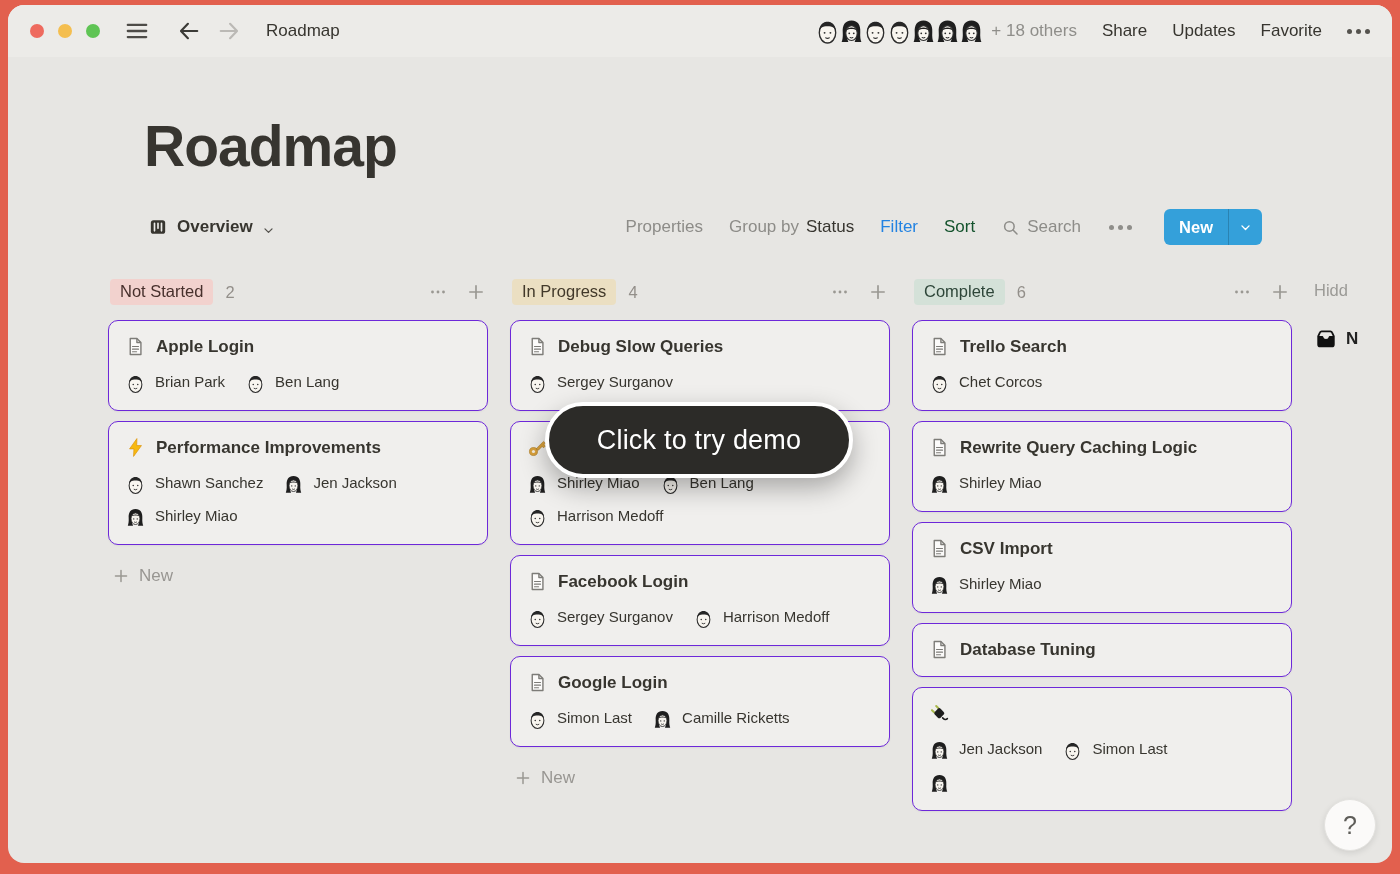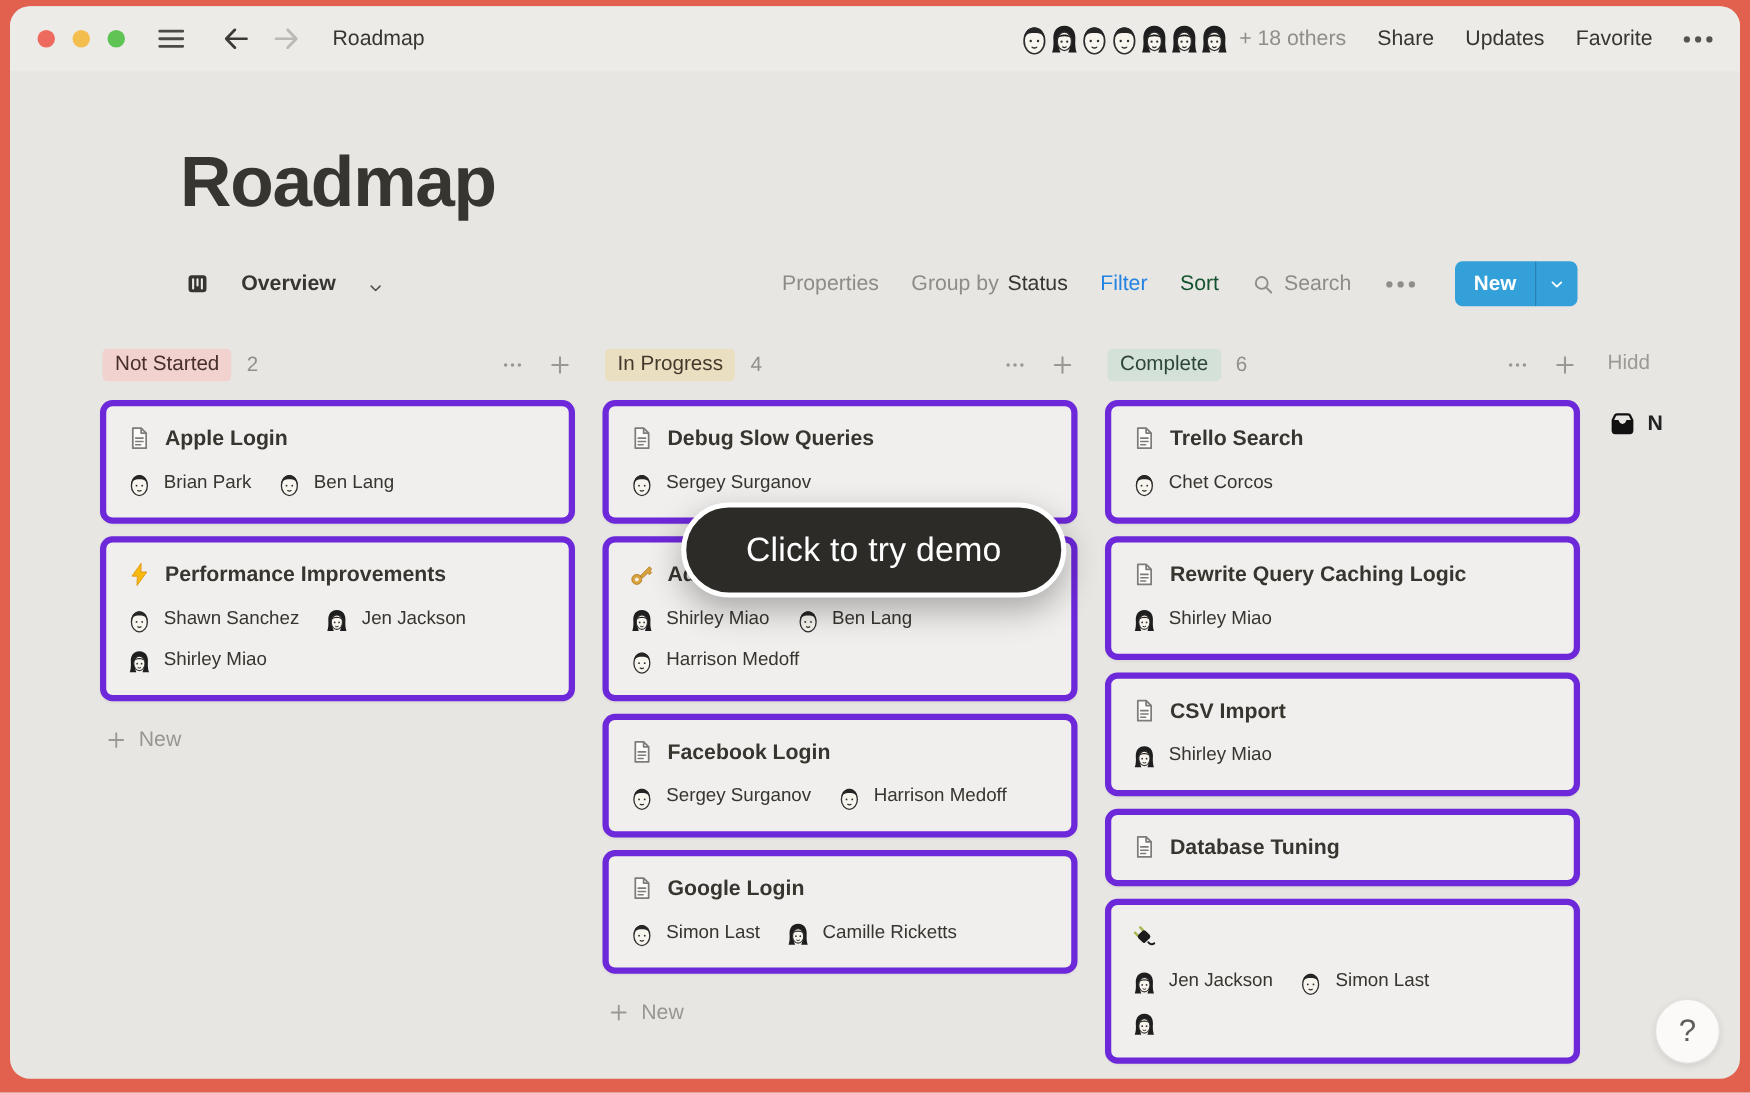--- a/index.html
+++ b/index.html
@@ -26,46 +26,46 @@
   .others { font-size:17px; color:#8f8e8a; margin-left:6px; }
   .tb-action { font-size:17px; color:#37352f; cursor:pointer; }
   .dots { display:inline-flex; gap:4px; align-items:center; cursor:pointer; }
   .dots i { width:5px; height:5px; border-radius:50%; background:#55534e; display:block; }
 
   
   .page-title { margin:56px 0 0 136px; font-size:57px; font-weight:700; color:#373530; letter-spacing:-1px; }
 
   
   .toolbar { margin:30px 130px 0 140px; display:flex; align-items:center; }
-  .view-switch { display:flex; align-items:flex-end; gap:25px; cursor:pointer; }
+  .view-switch { display:flex; align-items:flex-end; gap:9px; cursor:pointer; }
   .view-switch .label { font-size:17px; font-weight:600; color:#37352f; }
   .tool-right { margin-left:auto; display:flex; align-items:center; gap:26px; }
   .tool-item { font-size:17px; color:#8d8c88; cursor:pointer; display:flex; align-items:center; gap:7px; }
   .tool-item .strong { color:#37352f; }
   .tool-item.filter { color:#2383e2; }
   .tool-item.sort { color:#14532d; }
   .new-btn { display:flex; align-items:stretch; background:#34a0da; border-radius:6px; overflow:hidden; cursor:pointer; height:36px; margin-left:4px; }
   .new-btn .nb-label { color:#fff; font-size:16.5px; font-weight:600; display:flex; align-items:center; padding:0 15px; }
   .new-btn .nb-split { width:1px; background:rgba(0,0,0,0.18); }
   .new-btn .nb-caret { display:flex; align-items:center; padding:0 10px; }
 
   
-  .board { display:flex; align-items:flex-start; gap:22px; margin-top:32px; padding-left:72px; }
+  .board { display:flex; align-items:flex-start; gap:22px; margin-top:32px; padding-left:100px; }
   .column { width:380px; flex:none; }
   .col-header { display:flex; align-items:center; height:30px; margin-bottom:13px; padding:0 2px; }
   .badge { font-size:16.5px; padding:3px 10px 4px; border-radius:4px; cursor:pointer; }
   .badge.red { background:#f2d2ce; color:#47302c; }
   .badge.tan { background:#ebdfc2; color:#42392a; }
   .badge.green { background:#d4e1d8; color:#2e4639; }
   .col-count { font-size:16.5px; color:#938f8a; margin-left:12px; }
   .col-actions { margin-left:auto; display:flex; align-items:center; gap:18px; }
   .mini { width:20px; height:20px; cursor:pointer; display:block; }
 
   .cards { display:flex; flex-direction:column; gap:10px; }
-  .card { background:#f0efed; border:5px solid #6d28d9; border-radius:10px;
+  .card { background:#f0efed; border:1px solid #6d28d9; border-radius:10px;
           box-shadow:0 1px 2px rgba(15,15,15,0.05); padding:15px 16px 16px; cursor:pointer; }
   .card-title-row { display:flex; align-items:center; gap:10px; }
   .card-icon { width:21px; height:21px; flex:none; }
   .card-title { font-size:17px; font-weight:600; color:#37352f; }
   .assignees { display:flex; flex-wrap:wrap; margin-top:4px; }
   .assignee { display:inline-flex; gap:9px; margin-top:12px; margin-right:20px; }
   .assignee svg.avatar { width:21px; height:21px; flex:none; }
   .assignee-name { font-size:15px; color:#37352f; }
 
   .new-card { display:flex; align-items:center; gap:9px; margin-top:21px; padding-left:4px;

